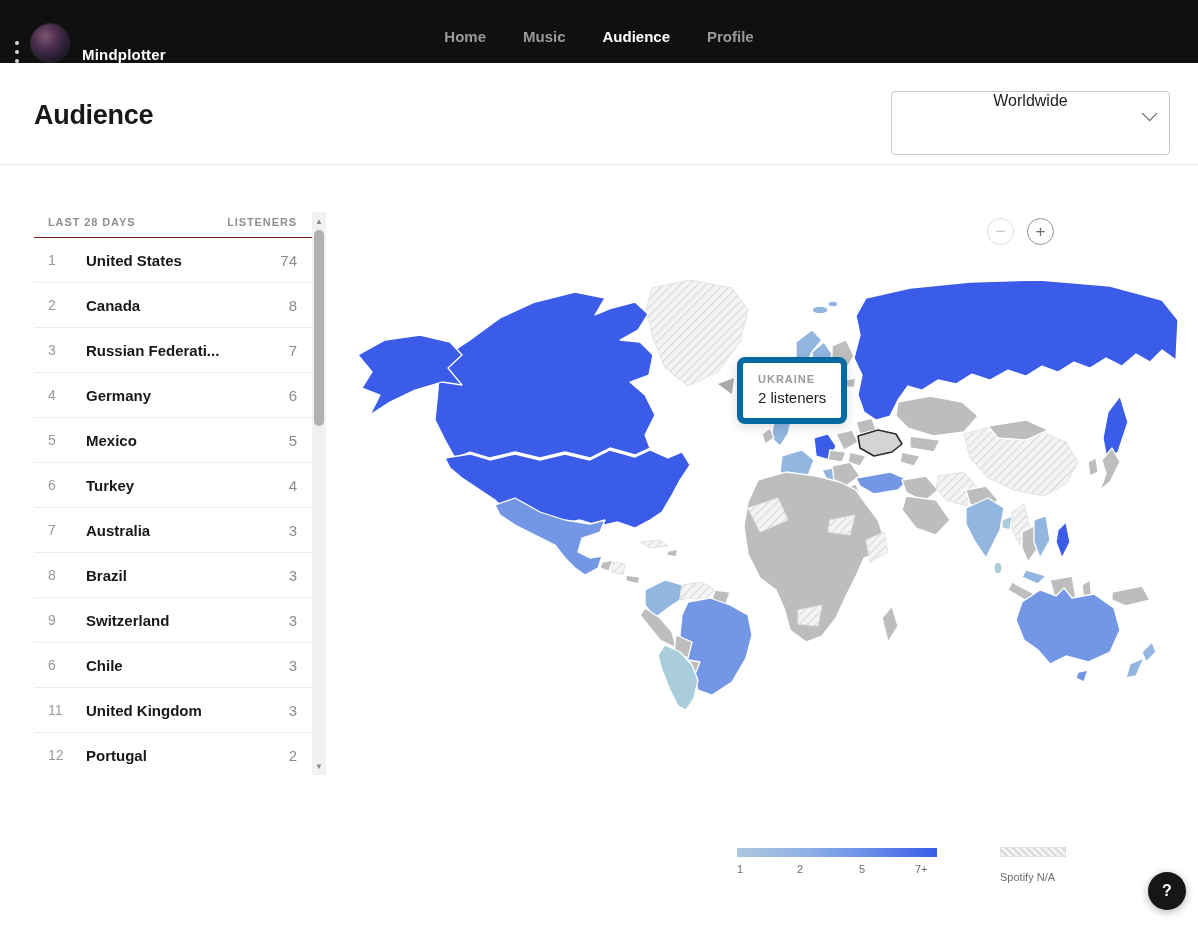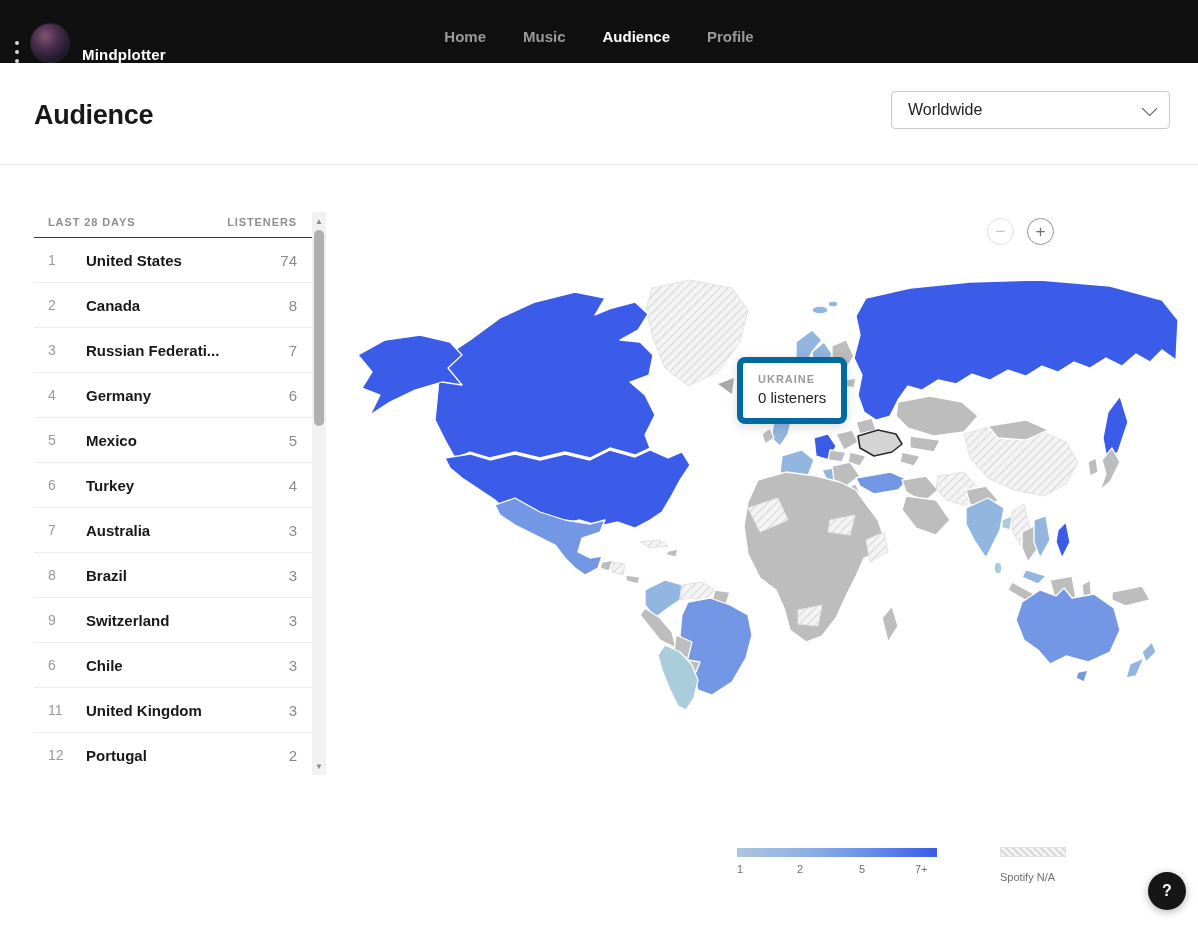--- a/index.html
+++ b/index.html
@@ -20,23 +20,23 @@
     justify-content:center; align-items:center; gap:37px; pointer-events:none; }
   .nav a { pointer-events:auto; text-decoration:none; font-size:15px; font-weight:700;
     color:#9a9a9a; cursor:pointer; }
   .nav a.active { color:#ffffff; }
 
   
   .pagehead { position:absolute; left:0; top:63px; width:100%; height:102px;
     background:#fff; border-bottom:1px solid #e8e8e8; }
   .pagehead h1 { position:absolute; left:34px; top:37px; font-size:27px; font-weight:800;
     color:#181818; letter-spacing:-.3px; }
-  .region-select { position:absolute; left:891px; top:28px; width:279px; height:38px;
+  .region-select { position:absolute; left:891px; top:28px; width:279px; height:64px;
     border:1px solid #c9c9c9; border-radius:4px; background:#fff; display:flex;
-    align-items:center; padding:0 16px; cursor:pointer; }
+    align-items:center; padding:0 16px; cursor:pointer;flex-direction:column; }
   .region-select .val { font-size:16px; color:#222; }
   .region-select .chev { margin-left:auto; width:11px; height:11px; border-right:1.6px solid #555;
     border-bottom:1.6px solid #555; transform:rotate(45deg) translateY(-3px); }
 
   
   .listwrap { position:absolute; left:34px; top:212px; width:292px; height:563px; overflow:hidden; }
   .list { position:absolute; left:0; top:0; width:278px; }
   .list-head { display:flex; justify-content:space-between; align-items:center;
     height:26px; border-bottom:1px solid #7f1d1d; padding:0 15px 6px 14px; }
   .list-head span { font-size:11px; font-weight:600; letter-spacing:.9px; color:#8f8f8f; }
@@ -288,21 +288,21 @@
 
       <path class="land fuk" d="M508,246 L528,240 L546,244 L552,254 L542,262 L524,266 L510,258 Z"></path>
     </svg>
 
     <div class="zoombtn zoom-out">−</div>
     <div class="zoombtn zoom-in">+</div>
 
     <div class="cursorarrow"></div>
     <div class="tooltip">
       <div class="tt-country">UKRAINE</div>
-      <div class="tt-val">0 listeners</div>
+      <div class="tt-val">2 listeners</div>
     </div>
 
     <div class="legend">
       <div class="bar"></div>
       <div class="ticks">
         <span class="t0">1</span>
         <span class="t1">2</span>
         <span class="t2">5</span>
         <span class="t3">7+</span>
       </div>

